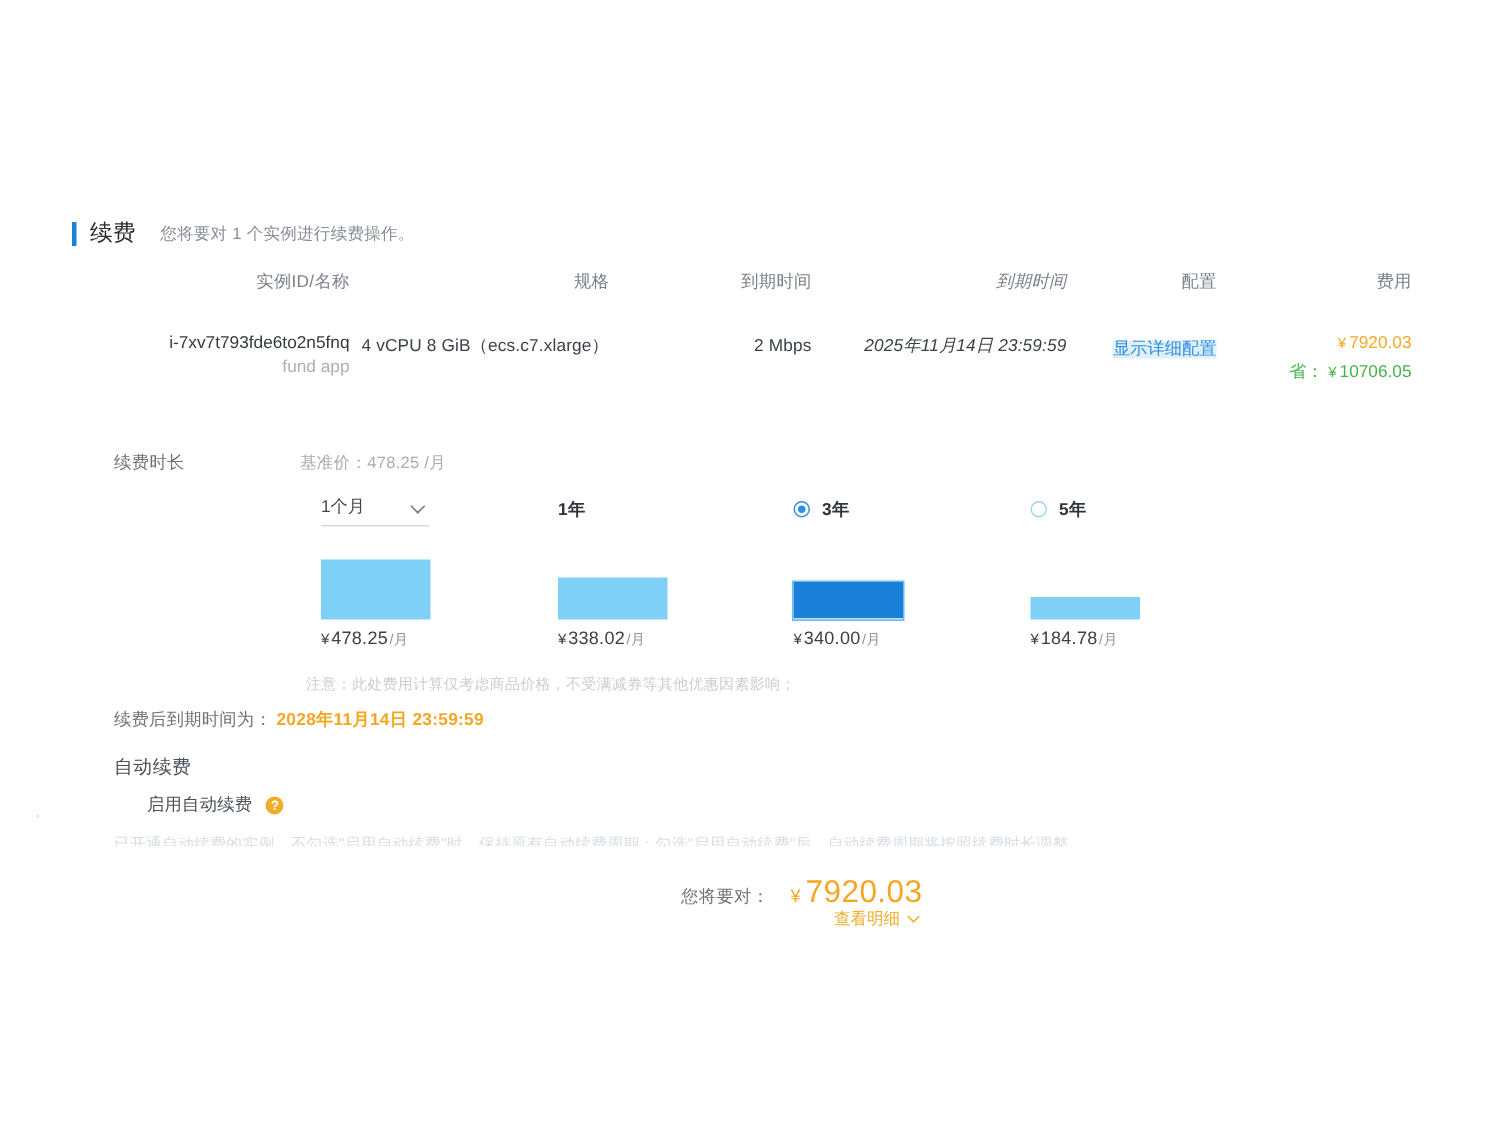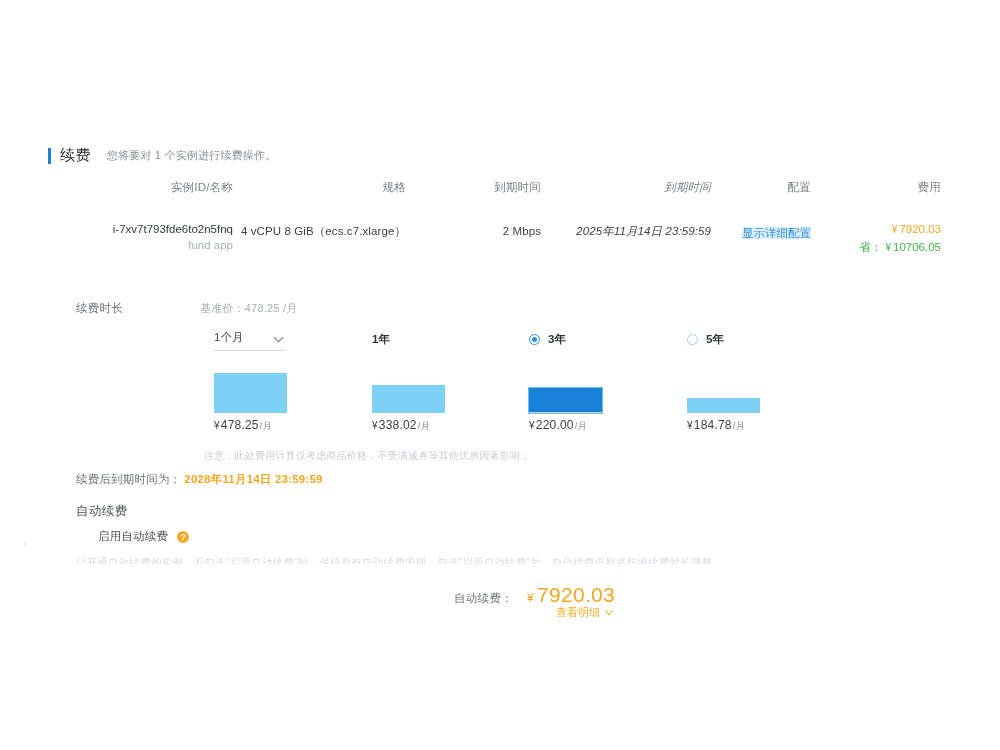--- a/index.html
+++ b/index.html
@@ -450,21 +450,21 @@
 
     <div class="opt opt-3">
       <div class="radio-row">
         <span class="radio checked"></span>
         <span class="opt-text">3年</span>
       </div>
       <div class="bar-wrap">
         <div class="bar sel" style="height:19px"></div>
       </div>
       <div class="price">
-        <span class="cur">¥</span><span>220.00</span><span class="per">/月</span>
+        <span class="cur">¥</span><span>340.00</span><span class="per">/月</span>
       </div>
     </div>
 
     <div class="opt opt-4">
       <div class="radio-row">
         <span class="radio"></span>
         <span class="opt-text">5年</span>
       </div>
       <div class="bar-wrap">
         <div class="bar" style="height:15px"></div>
@@ -484,21 +484,21 @@
   <div class="auto-title">自动续费</div>
   <div class="auto-check">
     <span class="auto-check-label">启用自动续费</span>
     <span class="help-icon">?</span>
   </div>
   <div class="auto-desc">已开通自动续费的实例，不勾选"启用自动续费"时，保持原有自动续费周期；勾选"启用自动续费"后，自动续费周期将按照续费时长调整</div>
 
   <div class="stray-dot"></div>
 
   <div class="total">
-    <span class="total-label">自动续费：</span>
+    <span class="total-label">您将要对：</span>
     <span class="total-amt">
       <span class="cur">¥</span><span>7920.03</span>
     </span>
   </div>
   <div class="detail-link">
     <span>查看明细</span>
     <span class="chev2"></span>
   </div>
 
 </div>

